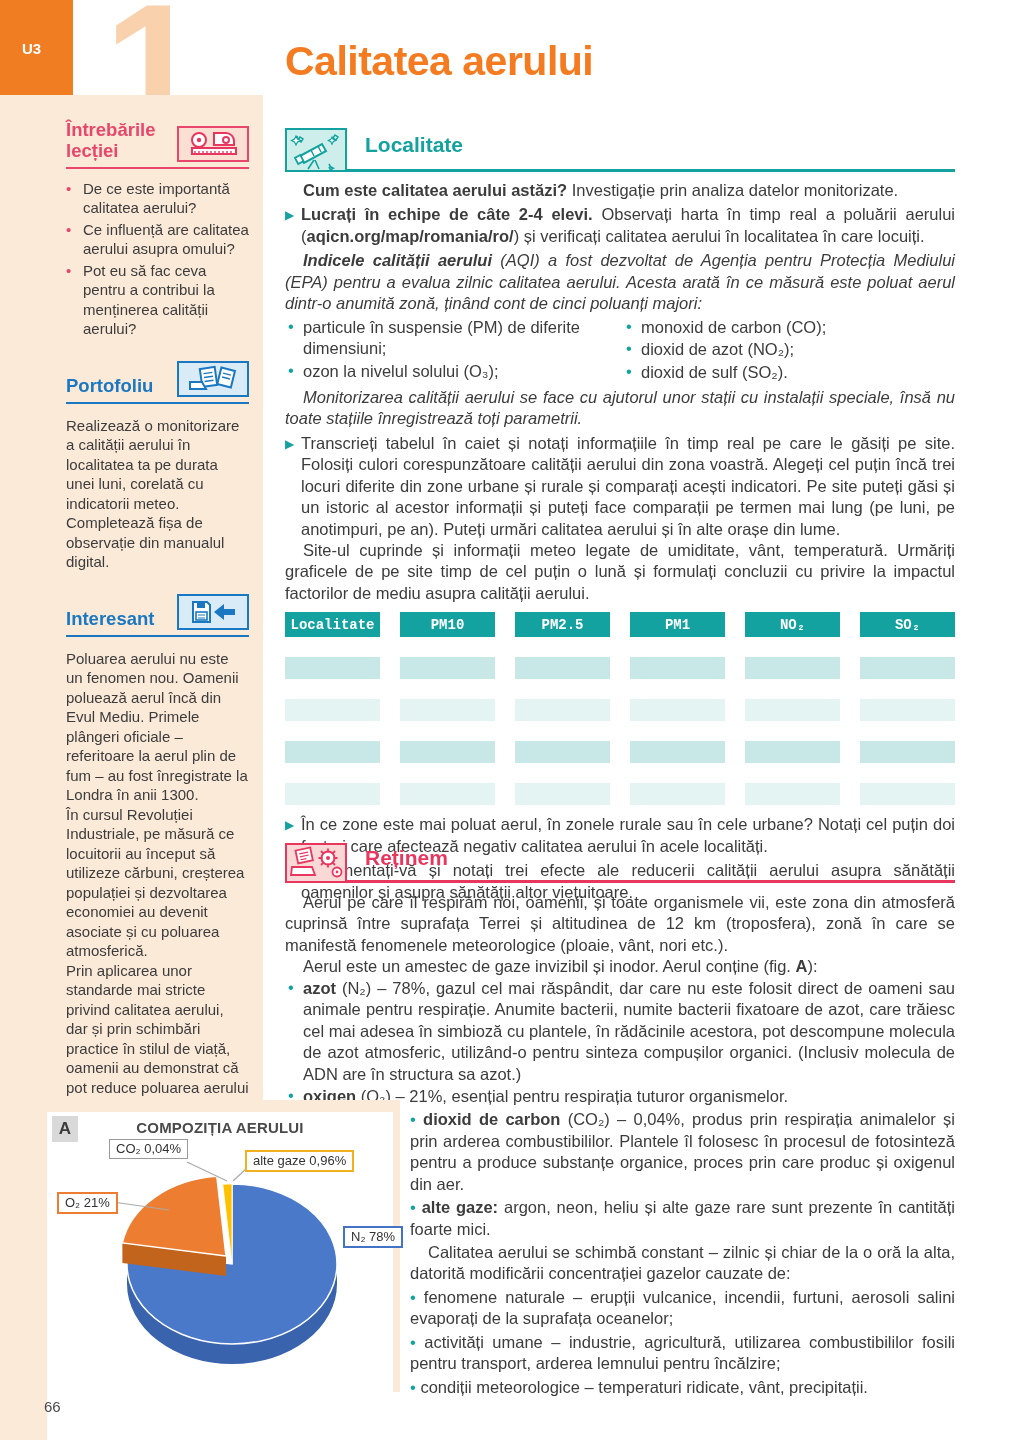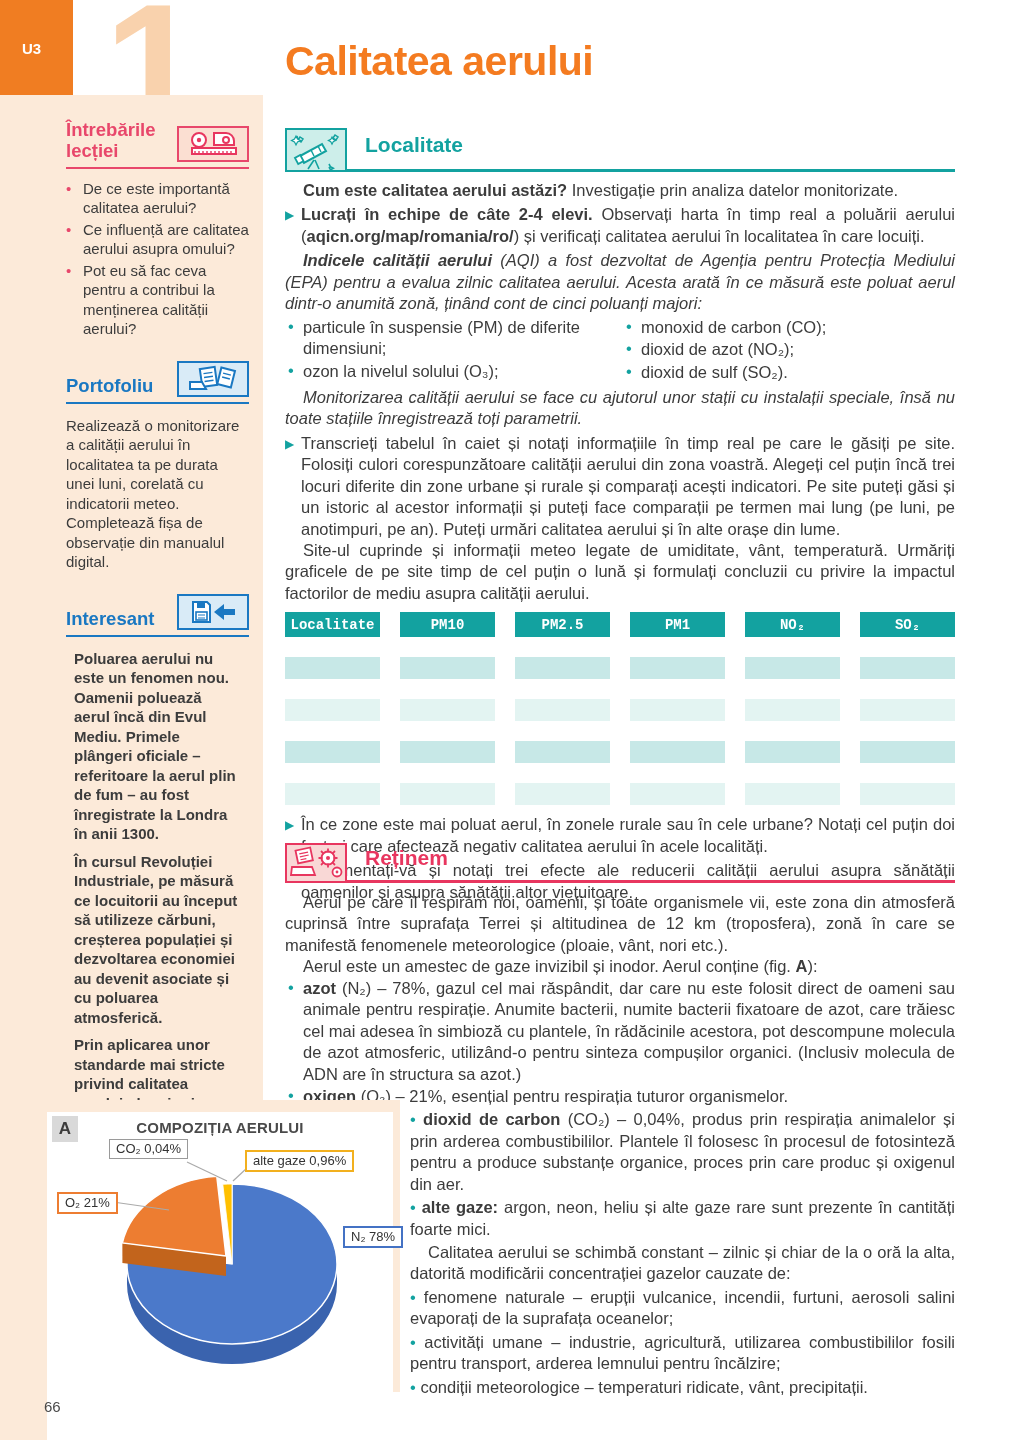--- a/index.html
+++ b/index.html
@@ -24,21 +24,21 @@
   .side-head.pink .h { color:#e8476b; }
   .side-head.blue .h { color:#1a78c2; }
   .icon-box { flex:0 0 auto; display:flex; align-items:center; justify-content:center; }
   .icon-box.pink { width:72px; height:36px; border:2px solid #e8476b; background:#fbdfd2; }
   .icon-box.blue { width:72px; height:36px; border:2px solid #1a78c2; background:#d9ebf7; }
   .q-list { list-style:none; margin-top:10px; }
   .q-list li { position:relative; padding-left:17px; margin-bottom:2px; }
   .q-list li .mk { position:absolute; left:0; top:0; color:#e8476b; font-size:15px; }
   .side-p { margin-top:12px; }
   .side-sec { margin-top:22px; }
-  .side-par p { margin:8px;font-weight:bold; }
+  .side-par p { margin:0; }
 
   
   .main { position:absolute; left:285px; top:128px; width:670px; font-size:16.5px; line-height:1.3; }
   .sec-head { display:flex; align-items:center; padding-bottom:0; border-bottom:3px solid #13a2a0; }
   .sec-head.red { border-bottom:3px solid #e8365f; }
   .sec-head .box { width:62px; height:44px; border:2px solid #13a2a0; background:#cdeeea;
                    display:flex; align-items:center; justify-content:center; margin-bottom:-3px; }
   .sec-head.red .box { width:62px; height:40px; border:2px solid #e8365f; background:#f9d8d6; }
   .sec-head .t { font-size:21px; font-weight:bold; color:#13a2a0; margin-left:18px; padding-bottom:8px; }
   .sec-head.red .t { color:#e8365f; }

